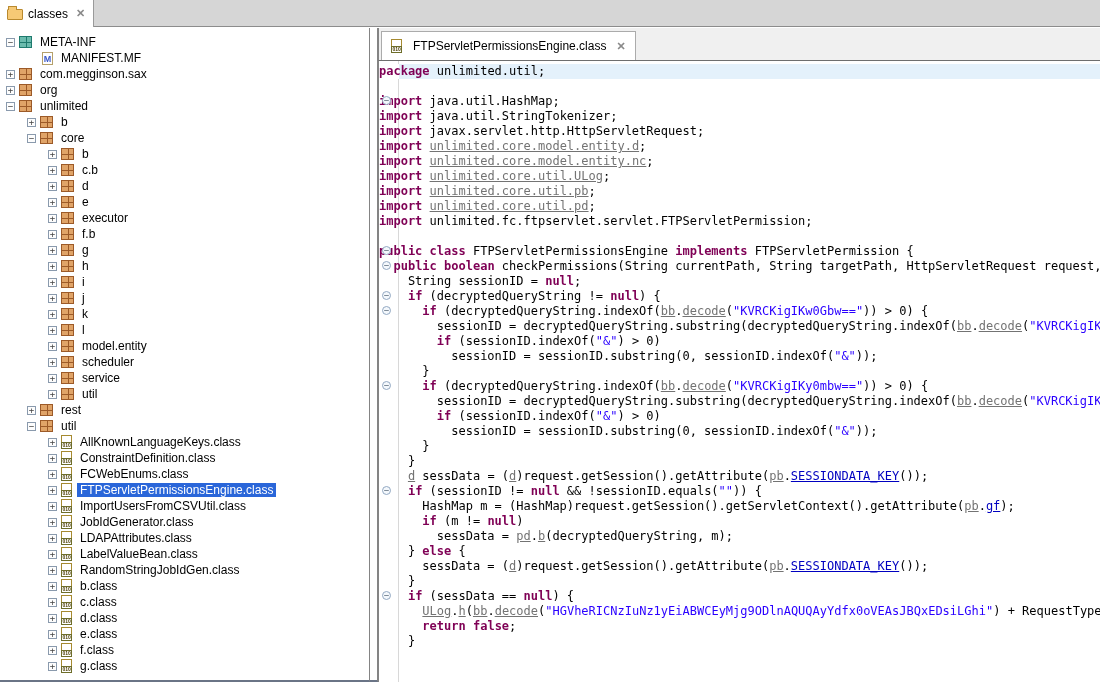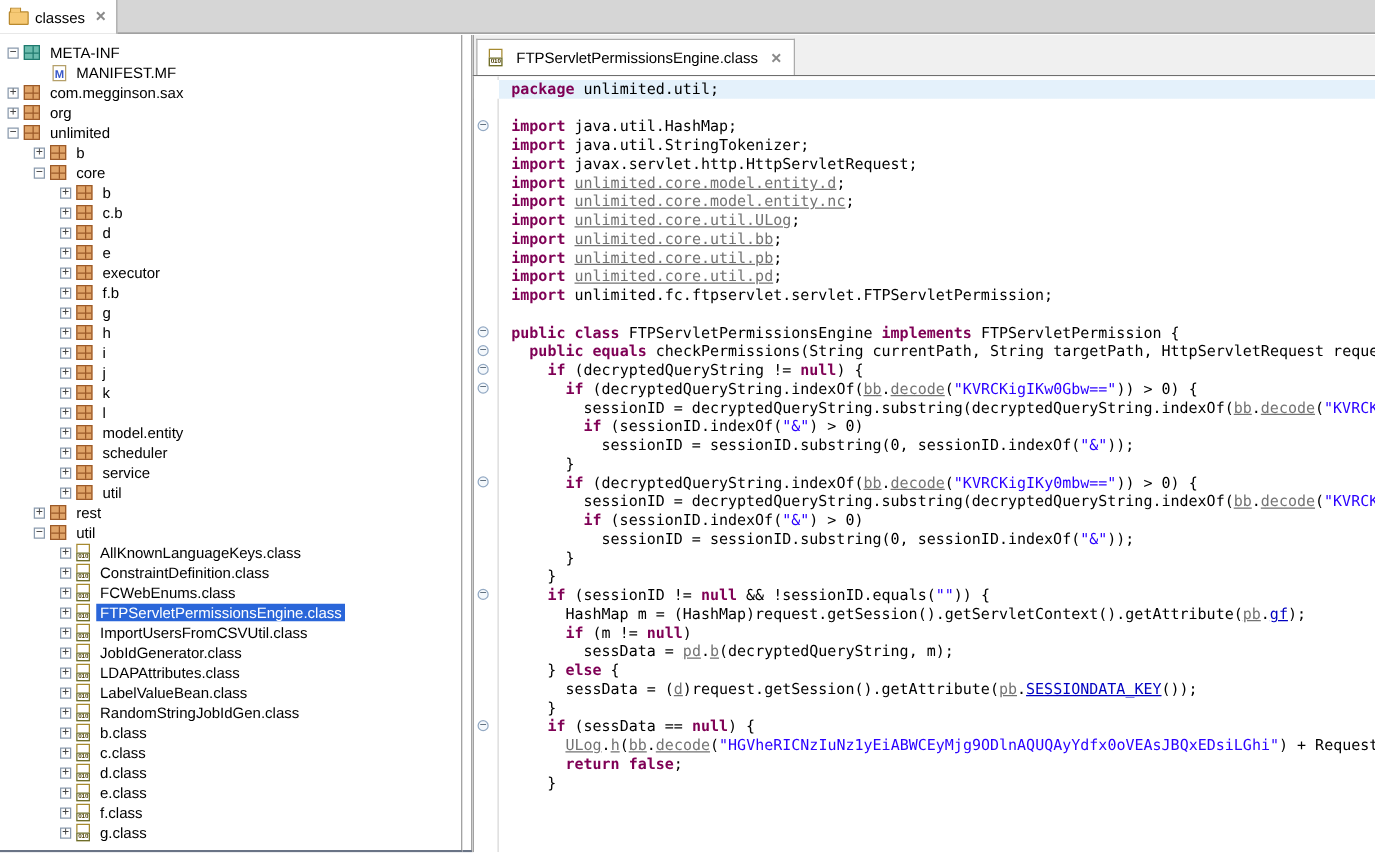--- a/index.html
+++ b/index.html
@@ -49,21 +49,21 @@
   .rtabbar { height:33px; background:#f0f0f0; border-bottom:1px solid #6e6e6e; border-left:1px solid #848484;
              display:flex; align-items:flex-end; }
   .rtab { display:inline-flex; align-items:center; gap:6px; height:29px; margin-left:2px; padding:0 9px;
           background:#fff; border:1px solid #ababab; border-bottom:none; font-size:12px; color:#000; }
   .rtab .close { color:#8a8a8a; font-size:11px; font-weight:bold; margin-left:4px; }
 
   
   .code-pane { position:relative; height:621px; background:#fff; border-left:1px solid #848484; overflow:hidden; }
   .gutter-line { position:absolute; left:19px; top:0; bottom:0; width:1px; background:#d8d8d8; }
   .code-lines { padding-top:3px; font-family:"DejaVu Sans Mono", monospace; font-size:12px; }
-  .code-line { position:relative; height:15px; line-height:15px; white-space:pre; padding-left:30px; }
+  .code-line { position:relative; height:15px; line-height:15px; white-space:pre; }
   .code-line.hl { background:linear-gradient(90deg, #fff 20px, var(--line-hl) 20px); }
   .fold { position:absolute; left:3px; top:2px; width:9px; height:9px; border:1px solid #93a9c3; border-radius:50%;
           background:#f4f8fc; color:#5a6a7a; font-size:9px; line-height:7px; text-align:center;
           font-family:"DejaVu Sans Mono", monospace; }
   .k { color:var(--kw); font-weight:bold; }
   .s { color:var(--str); }
   .l { color:#737373; text-decoration:underline; }
   .f { color:var(--fld); text-decoration:underline; }
   .p { color:#000; }
 </style>
@@ -299,39 +299,40 @@
       <div class="gutter-line"></div>
       <div class="code-lines">
           <div class="code-line hl"><span class="k">package</span><span class="p"> unlimited.util;</span></div>
           <div class="code-line"></div>
           <div class="code-line"><span class="fold">−</span><span class="k">import</span><span class="p"> java.util.HashMap;</span></div>
           <div class="code-line"><span class="k">import</span><span class="p"> java.util.StringTokenizer;</span></div>
           <div class="code-line"><span class="k">import</span><span class="p"> javax.servlet.http.HttpServletRequest;</span></div>
           <div class="code-line"><span class="k">import</span><span class="p"> </span><span class="l">unlimited.core.model.entity.d</span><span class="p">;</span></div>
           <div class="code-line"><span class="k">import</span><span class="p"> </span><span class="l">unlimited.core.model.entity.nc</span><span class="p">;</span></div>
           <div class="code-line"><span class="k">import</span><span class="p"> </span><span class="l">unlimited.core.util.ULog</span><span class="p">;</span></div>
-          <div class="code-line"><span class="k">import</span><span class="p"> </span><span class="l">unlimited.core.util.bb</span><span class="p">;</span></div>
           <div class="code-line"><span class="k">import</span><span class="p"> </span><span class="l">unlimited.core.util.pb</span><span class="p">;</span></div>
           <div class="code-line"><span class="k">import</span><span class="p"> </span><span class="l">unlimited.core.util.pd</span><span class="p">;</span></div>
           <div class="code-line"><span class="k">import</span><span class="p"> unlimited.fc.ftpservlet.servlet.FTPServletPermission;</span></div>
           <div class="code-line"></div>
           <div class="code-line"><span class="fold">−</span><span class="k">public</span><span class="p"> </span><span class="k">class</span><span class="p"> FTPServletPermissionsEngine </span><span class="k">implements</span><span class="p"> FTPServletPermission {</span></div>
-          <div class="code-line"><span class="fold">−</span><span class="p">  </span><span class="k">public</span><span class="p"> </span><span class="k">equals</span><span class="p"> checkPermissions(String currentPath, String targetPath, HttpServletRequest request,</span></div>
+          <div class="code-line"><span class="fold">−</span><span class="p">  </span><span class="k">public</span><span class="p"> </span><span class="k">boolean</span><span class="p"> checkPermissions(String currentPath, String targetPath, HttpServletRequest request,</span></div>
+          <div class="code-line"><span class="p">    String sessionID = </span><span class="k">null</span><span class="p">;</span></div>
           <div class="code-line"><span class="fold">−</span><span class="p">    </span><span class="k">if</span><span class="p"> (decryptedQueryString != </span><span class="k">null</span><span class="p">) {</span></div>
           <div class="code-line"><span class="fold">−</span><span class="p">      </span><span class="k">if</span><span class="p"> (decryptedQueryString.indexOf(</span><span class="l">bb</span><span class="p">.</span><span class="l">decode</span><span class="p">(</span><span class="s">"KVRCKigIKw0Gbw=="</span><span class="p">)) &gt; 0) {</span></div>
           <div class="code-line"><span class="p">        sessionID = decryptedQueryString.substring(decryptedQueryString.indexOf(</span><span class="l">bb</span><span class="p">.</span><span class="l">decode</span><span class="p">(</span><span class="s">"KVRCKigIKw0Gbw=="</span></div>
           <div class="code-line"><span class="p">        </span><span class="k">if</span><span class="p"> (sessionID.indexOf(</span><span class="s">"&amp;"</span><span class="p">) &gt; 0)</span></div>
           <div class="code-line"><span class="p">          sessionID = sessionID.substring(0, sessionID.indexOf(</span><span class="s">"&amp;"</span><span class="p">));</span></div>
           <div class="code-line"><span class="p">      }</span></div>
           <div class="code-line"><span class="fold">−</span><span class="p">      </span><span class="k">if</span><span class="p"> (decryptedQueryString.indexOf(</span><span class="l">bb</span><span class="p">.</span><span class="l">decode</span><span class="p">(</span><span class="s">"KVRCKigIKy0mbw=="</span><span class="p">)) &gt; 0) {</span></div>
           <div class="code-line"><span class="p">        sessionID = decryptedQueryString.substring(decryptedQueryString.indexOf(</span><span class="l">bb</span><span class="p">.</span><span class="l">decode</span><span class="p">(</span><span class="s">"KVRCKigIKy0mbw=="</span></div>
           <div class="code-line"><span class="p">        </span><span class="k">if</span><span class="p"> (sessionID.indexOf(</span><span class="s">"&amp;"</span><span class="p">) &gt; 0)</span></div>
           <div class="code-line"><span class="p">          sessionID = sessionID.substring(0, sessionID.indexOf(</span><span class="s">"&amp;"</span><span class="p">));</span></div>
           <div class="code-line"><span class="p">      }</span></div>
           <div class="code-line"><span class="p">    }</span></div>
+          <div class="code-line"><span class="p">    </span><span class="l">d</span><span class="p"> sessData = (</span><span class="l">d</span><span class="p">)request.getSession().getAttribute(</span><span class="l">pb</span><span class="p">.</span><span class="f">SESSIONDATA_KEY</span><span class="p">());</span></div>
           <div class="code-line"><span class="fold">−</span><span class="p">    </span><span class="k">if</span><span class="p"> (sessionID != </span><span class="k">null</span><span class="p"> &amp;&amp; !sessionID.equals(</span><span class="s">""</span><span class="p">)) {</span></div>
           <div class="code-line"><span class="p">      HashMap m = (HashMap)request.getSession().getServletContext().getAttribute(</span><span class="l">pb</span><span class="p">.</span><span class="f">gf</span><span class="p">);</span></div>
           <div class="code-line"><span class="p">      </span><span class="k">if</span><span class="p"> (m != </span><span class="k">null</span><span class="p">)</span></div>
           <div class="code-line"><span class="p">        sessData = </span><span class="l">pd</span><span class="p">.</span><span class="l">b</span><span class="p">(decryptedQueryString, m);</span></div>
           <div class="code-line"><span class="p">    } </span><span class="k">else</span><span class="p"> {</span></div>
           <div class="code-line"><span class="p">      sessData = (</span><span class="l">d</span><span class="p">)request.getSession().getAttribute(</span><span class="l">pb</span><span class="p">.</span><span class="f">SESSIONDATA_KEY</span><span class="p">());</span></div>
           <div class="code-line"><span class="p">    }</span></div>
           <div class="code-line"><span class="fold">−</span><span class="p">    </span><span class="k">if</span><span class="p"> (sessData == </span><span class="k">null</span><span class="p">) {</span></div>
           <div class="code-line"><span class="p">      </span><span class="l">ULog</span><span class="p">.</span><span class="l">h</span><span class="p">(</span><span class="l">bb</span><span class="p">.</span><span class="l">decode</span><span class="p">(</span><span class="s">"HGVheRICNzIuNz1yEiABWCEyMjg9ODlnAQUQAyYdfx0oVEAsJBQxEDsiLGhi"</span><span class="p">) + RequestType</span></div>
           <div class="code-line"><span class="p">      </span><span class="k">return</span><span class="p"> </span><span class="k">false</span><span class="p">;</span></div>

